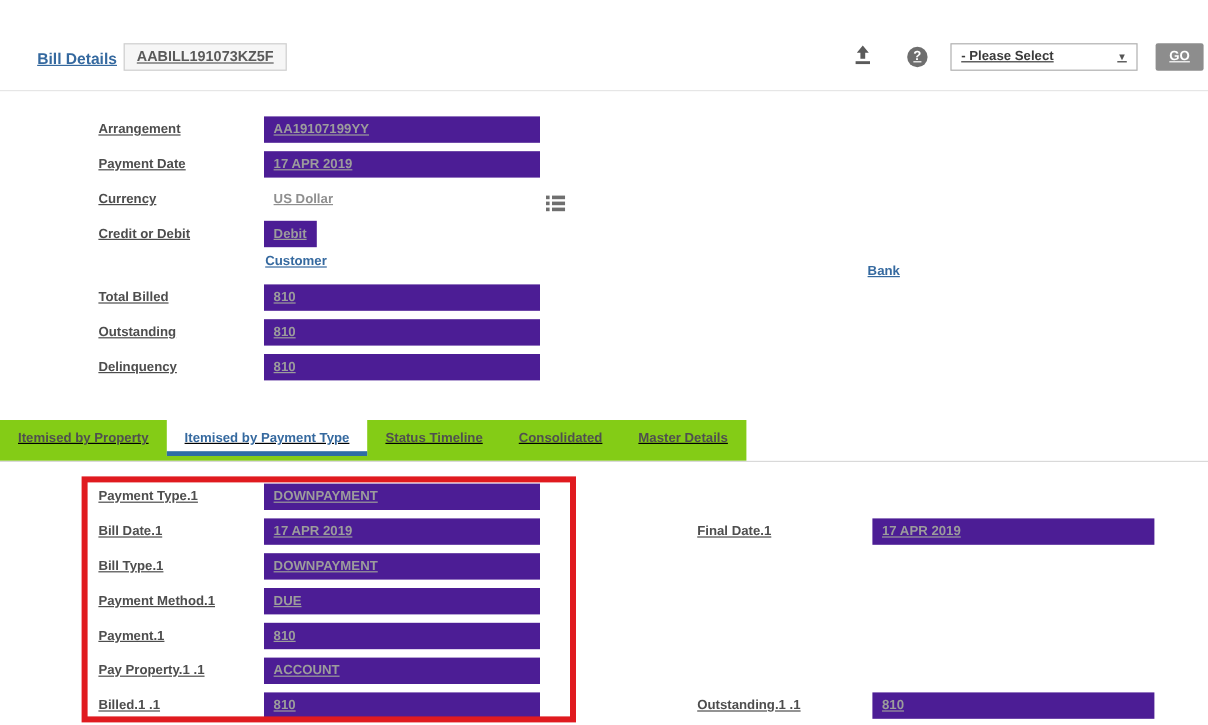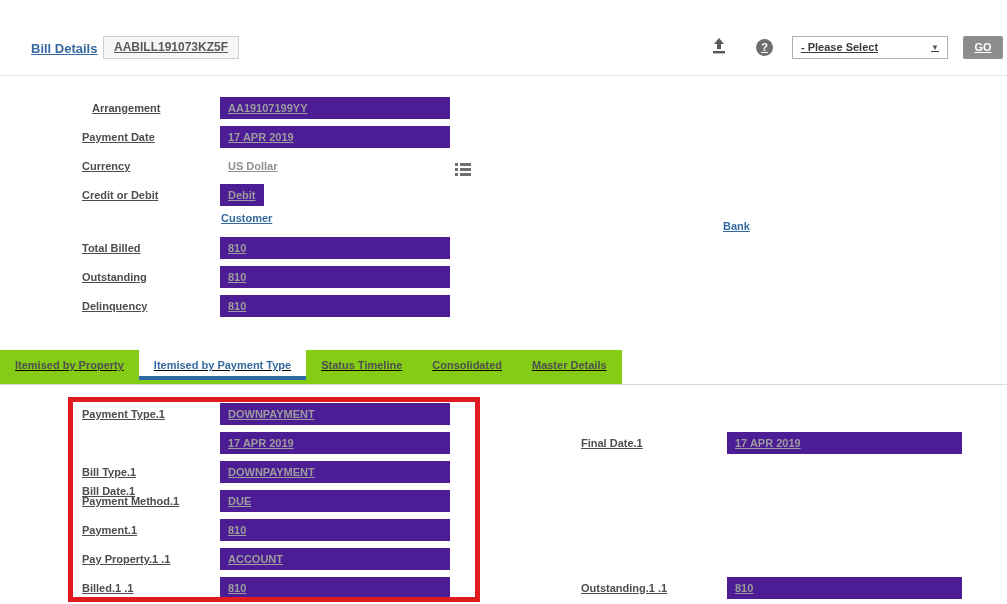--- a/index.html
+++ b/index.html
@@ -129,21 +129,21 @@
 
   <div class="abs action-select">
     <span>- Please Select</span>
     <span class="caret">▼</span>
   </div>
 
   <div class="abs go-button">GO</div>
 
   <div class="abs header-divider"></div>
 
-  <div class="abs flabel" style="left:92px; top:102px;">Arrangement</div>
+  <div class="abs flabel" style="left:82px; top:102px;">Arrangement</div>
   <div class="abs fbox" style="left:220px; top:97px; width:230px;">AA19107199YY</div>
 
   <div class="abs flabel" style="left:82px; top:131px;text-align:right;">Payment Date</div>
   <div class="abs fbox" style="left:220px; top:126px; width:230px;">17 APR 2019</div>
 
   <div class="abs flabel" style="left:82px; top:160px;">Currency</div>
   <div class="abs ftext" style="left:228px; top:160px;">US Dollar</div>
   <div class="abs list-icon" style="left:455px; top:162px;">
     <svg width="16" height="15" viewBox="0 0 16 15">
       <rect x="0" y="1" width="3" height="3" fill="#6f6f6f"></rect>
@@ -175,21 +175,21 @@
     <div class="tab active">Itemised by Payment Type</div>
     <div class="tab">Status Timeline</div>
     <div class="tab">Consolidated</div>
     <div class="tab">Master Details</div>
   </div>
   <div class="abs tab-divider"></div>
 
   <div class="abs flabel" style="left:82px; top:408px;">Payment Type.1</div>
   <div class="abs fbox" style="left:220px; top:403px; width:230px;">DOWNPAYMENT</div>
 
-  <div class="abs flabel" style="left:82px; top:437px;margin-top:48px;">Bill Date.1</div>
+  <div class="abs flabel" style="left:82px; top:437px;">Bill Date.1</div>
   <div class="abs fbox" style="left:220px; top:432px; width:230px;">17 APR 2019</div>
 
   <div class="abs flabel" style="left:82px; top:466px;">Bill Type.1</div>
   <div class="abs fbox" style="left:220px; top:461px; width:230px;">DOWNPAYMENT</div>
 
   <div class="abs flabel" style="left:82px; top:495px;">Payment Method.1</div>
   <div class="abs fbox" style="left:220px; top:490px; width:230px;">DUE</div>
 
   <div class="abs flabel" style="left:82px; top:524px;">Payment.1</div>
   <div class="abs fbox" style="left:220px; top:519px; width:230px;">810</div>

